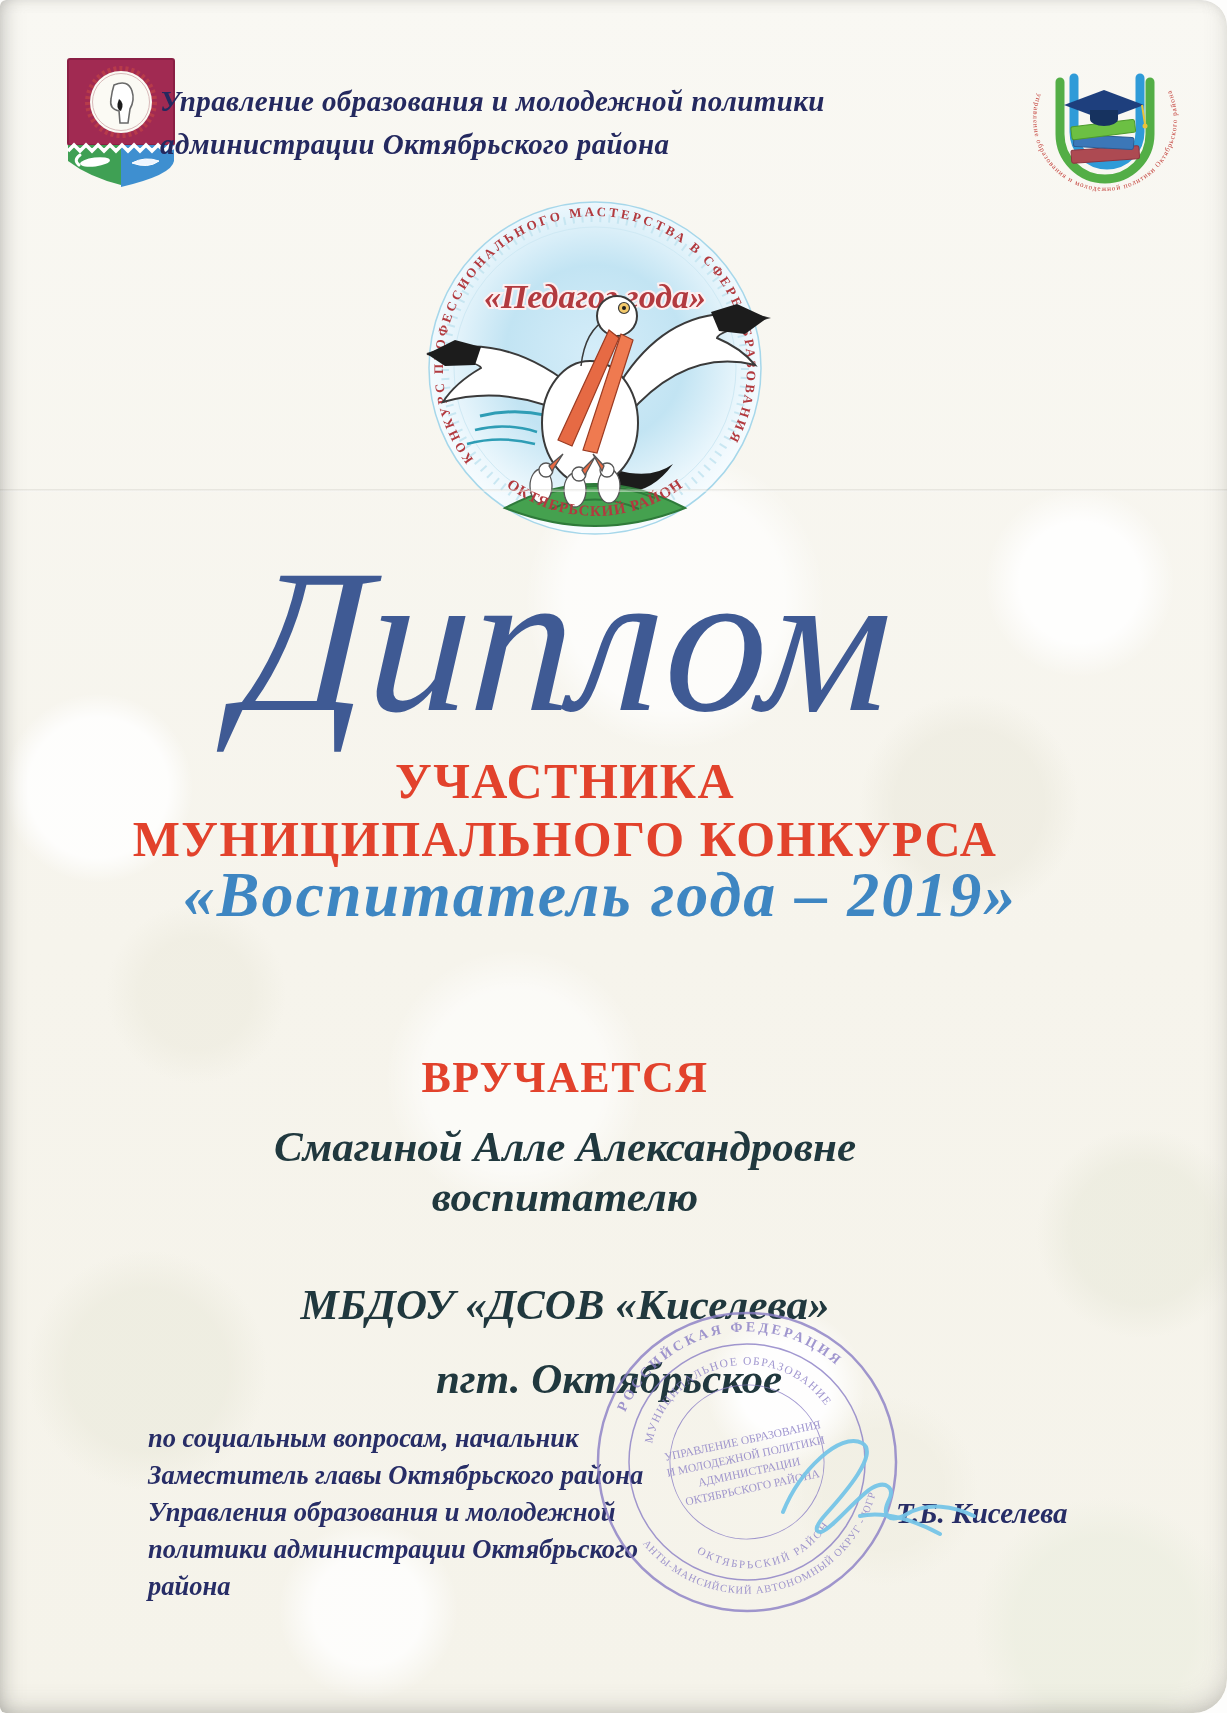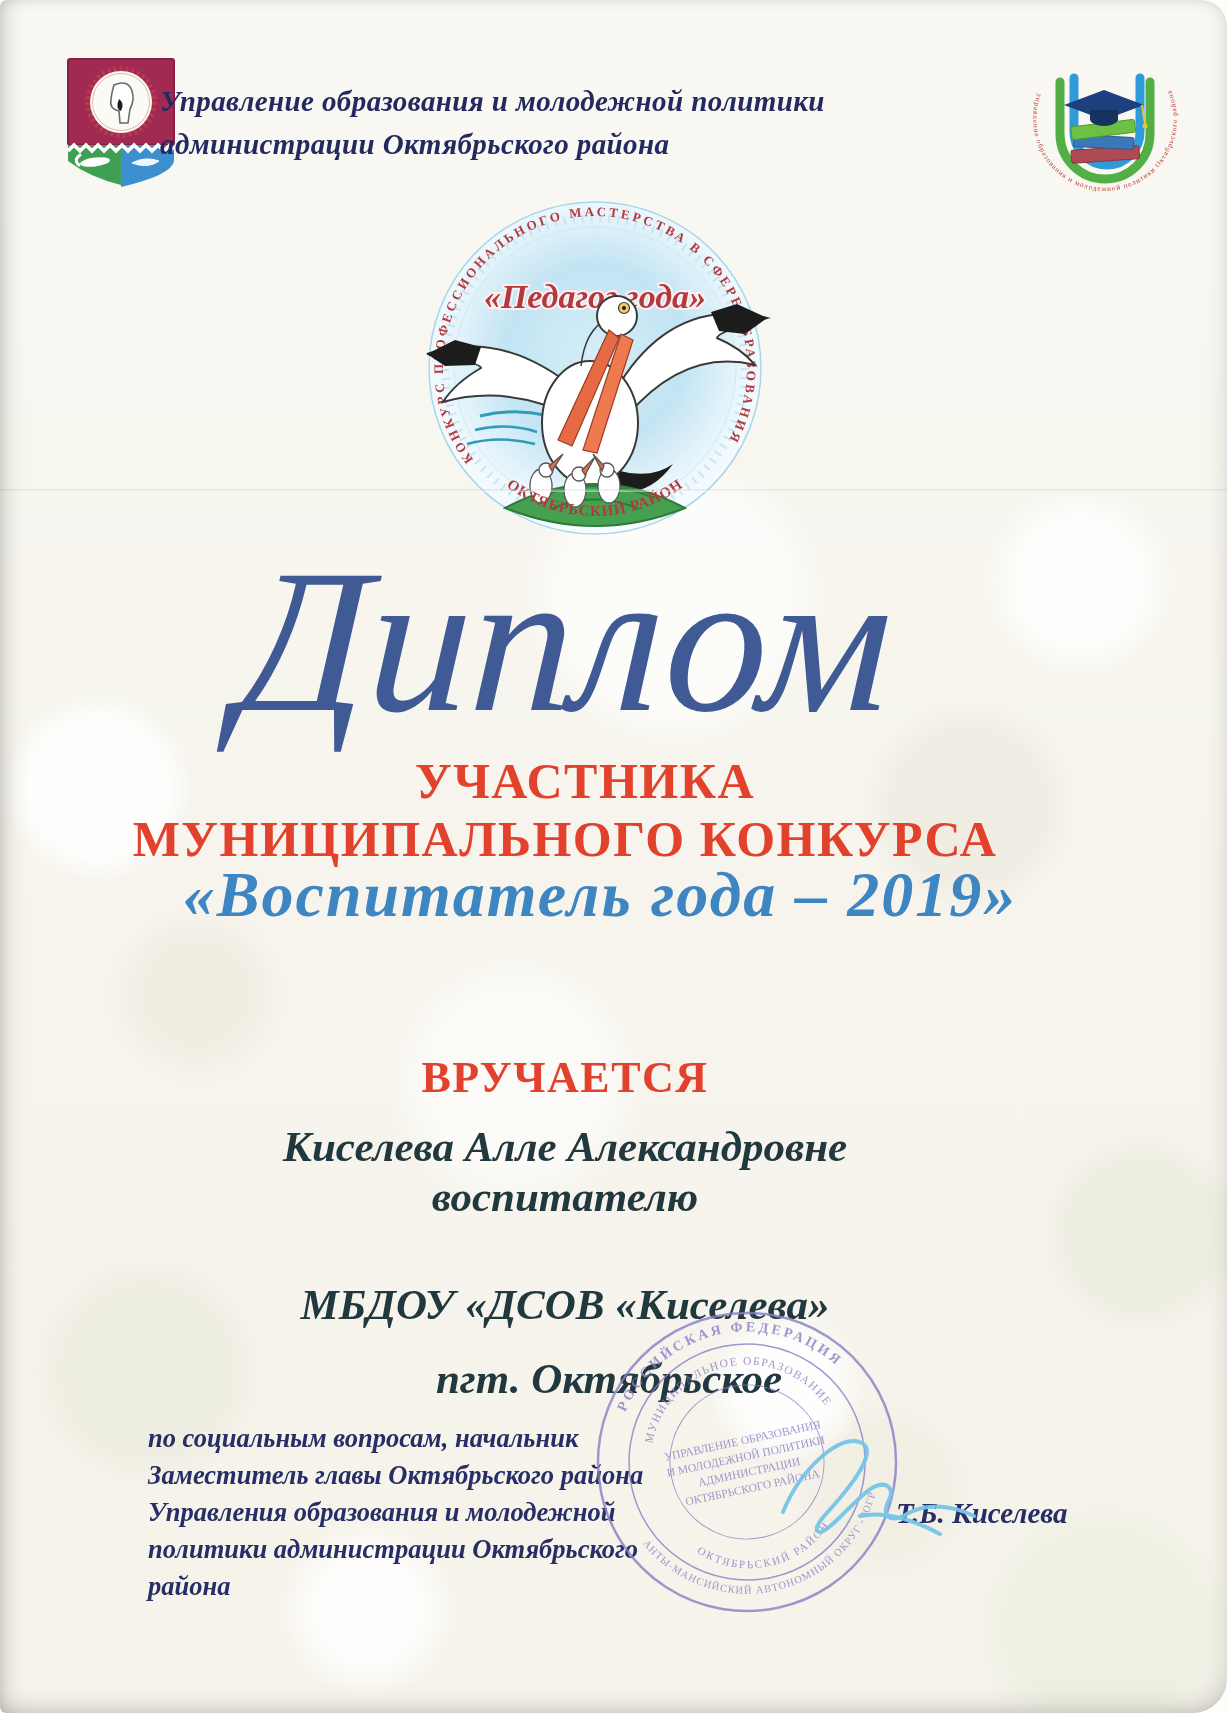--- a/index.html
+++ b/index.html
@@ -49,21 +49,21 @@
   }
 
   .diploma-title{
     top:528px;
     font-style:italic;font-weight:normal;
     font-size:205px;line-height:1.1;
     color:#3f5a94;
     transform:skewX(-3deg);
   }
   .red-caps{font-weight:bold;color:#e2422c;letter-spacing:1.5px;}
-  .sub1{top:752px;font-size:50px;margin-left:20px;}
+  .sub1{top:752px;font-size:50px;}
   .sub2{top:810px;font-size:50px;}
   .contest-name{
     top:858px;font-size:64px;font-style:italic;font-weight:bold;
     color:#3e86c2;letter-spacing:2px;padding-left:35px;
   }
   .presented{top:1052px;font-size:44px;}
   .recipient{
     font-weight:bold;font-style:italic;color:#20383e;font-size:43px;
   }
   .r1{top:1122px;} .r2{top:1172px;} .r3{top:1280px;} .r4{top:1354px;padding-left:44px;}
@@ -192,21 +192,21 @@
 
   <div class="center-col diploma-title">Диплом</div>
 
   <div class="center-col red-caps sub1">УЧАСТНИКА</div>
   <div class="center-col red-caps sub2">МУНИЦИПАЛЬНОГО КОНКУРСА</div>
 
   <div class="center-col contest-name">«Воспитатель года – 2019»</div>
 
   <div class="center-col red-caps presented">ВРУЧАЕТСЯ</div>
 
-  <div class="center-col recipient r1">Киселева Алле Александровне</div>
+  <div class="center-col recipient r1">Смагиной Алле Александровне</div>
   <div class="center-col recipient r2">воспитателю</div>
   <div class="center-col recipient r3">МБДОУ «ДСОВ «Киселева»</div>
   <div class="center-col recipient r4">пгт. Октябрьское</div>
 
   <div class="abs signer-block">
     <div>по социальным вопросам, начальник</div>
     <div>Заместитель главы Октябрьского района</div>
     <div>Управления образования и молодежной</div>
     <div>политики администрации Октябрьского района</div>
   </div>

